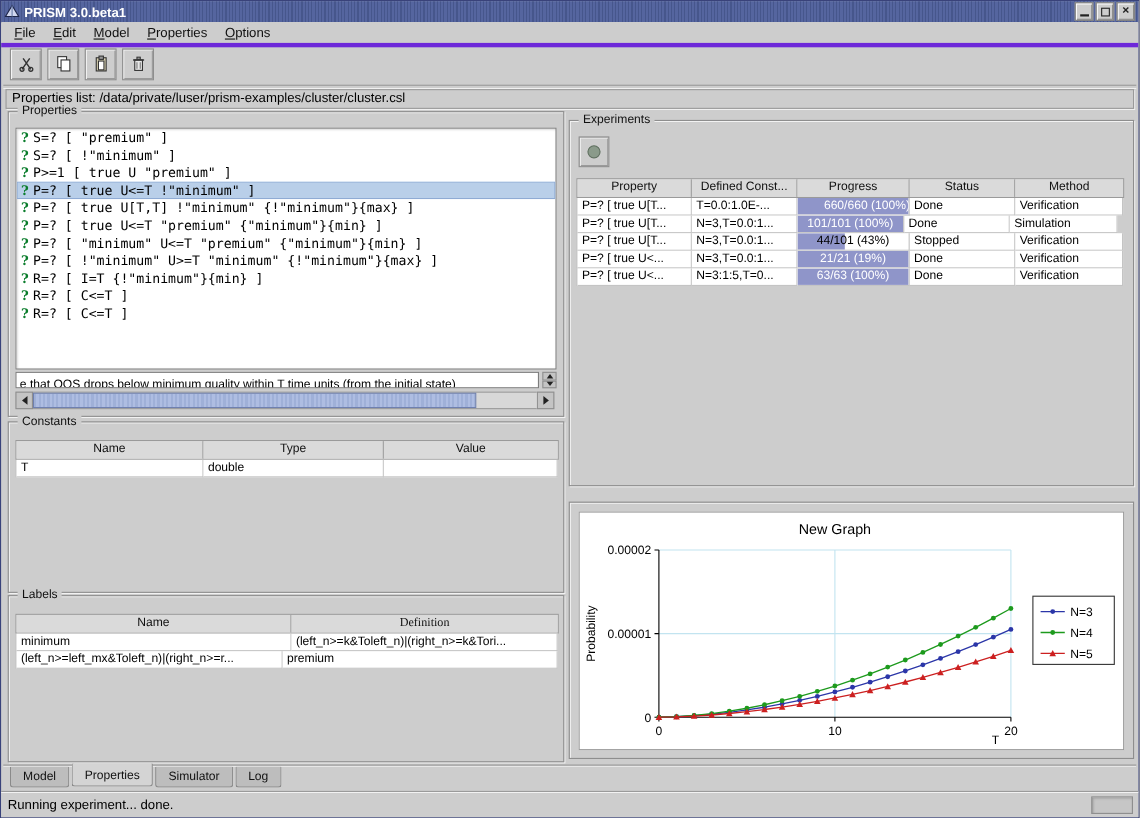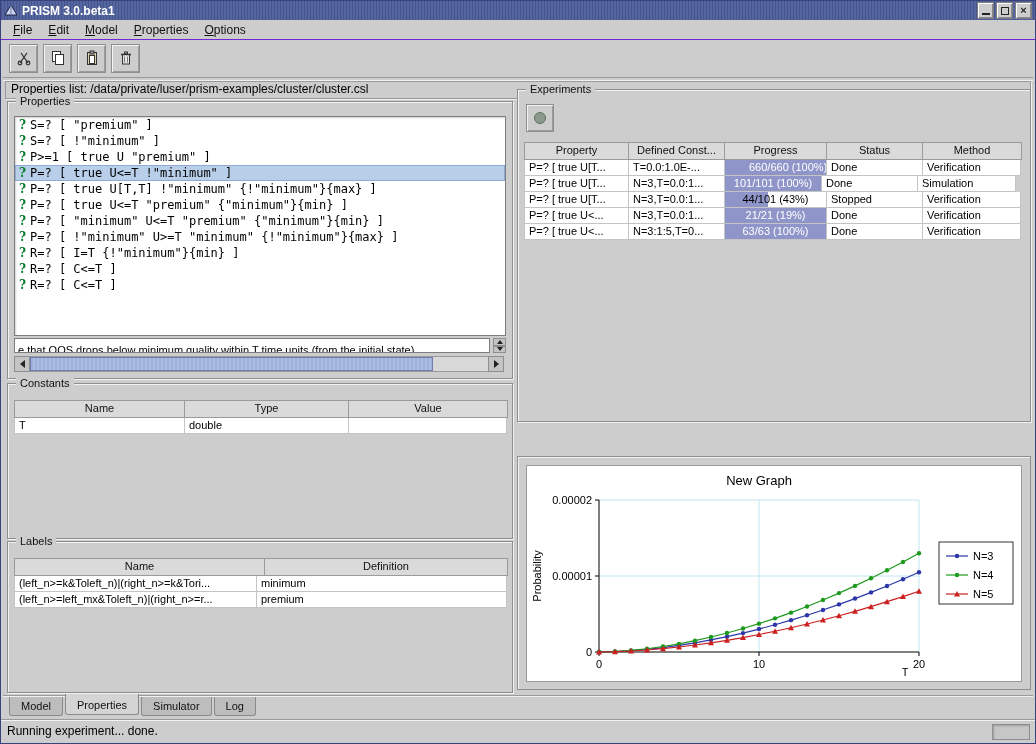--- a/index.html
+++ b/index.html
@@ -12,21 +12,21 @@
   .title-text{font-size:12px;font-weight:bold;margin-left:4px;flex:1;white-space:nowrap;}
   .win-buttons{display:flex;gap:2px;}
   .win-btn{width:15px;height:15px;background:#cdcdcd;border:1px solid #7d7d7d;
     box-shadow:inset 1px 1px 0 #fff,inset -1px -1px 0 #888;display:flex;align-items:center;justify-content:center;cursor:default;}
   .glyph-min{width:8px;height:2px;background:#222;margin-top:7px;}
   .glyph-max{width:8px;height:8px;border:1px solid #222;box-sizing:border-box;}
   .glyph-close{font-size:11px;font-weight:bold;color:#222;line-height:1;}
 
   
   .menubar{position:absolute;left:0;top:19px;right:0;height:19px;background:#cdcdcd;
-    border-bottom:1px solid #6d28d9;display:flex;align-items:center;padding-left:4px;}
+    border-bottom:4px solid #6d28d9;display:flex;align-items:center;padding-left:4px;}
   .menu-item{display:inline-block;font-size:12px;padding:2px 8px;color:#111;cursor:default;}
   .menu-item::first-letter{text-decoration:underline;}
 
   
   .toolbar{position:absolute;left:0;top:38px;right:0;height:38px;display:flex;align-items:center;gap:5px;padding-left:8px;}
   .tb-btn{width:27px;height:27px;background:#cdcdcd;border:1px solid #8e8e8e;
     box-shadow:inset 1px 1px 0 #f4f4f4,inset -1px -1px 0 #9a9a9a;display:flex;align-items:center;justify-content:center;cursor:default;}
   .sep{position:absolute;left:2px;top:76px;right:2px;height:2px;border-top:1px solid #9a9a9a;border-bottom:1px solid #f0f0f0;}
 
   
@@ -34,21 +34,21 @@
     box-shadow:1px 1px 0 #f0f0f0;font-size:12px;line-height:15px;padding-left:5px;background:#cdcdcd;
     white-space:nowrap;overflow:hidden;}
 
   
   .groupbox{position:absolute;border:1px solid #8e8e8e;box-shadow:1px 1px 0 #f2f2f2,inset 1px 1px 0 #f2f2f2;background:#cdcdcd;}
   .gb-title{position:absolute;top:-7px;left:8px;background:#cdcdcd;padding:0 4px;font-size:11px;line-height:12px;color:#111;}
 
   .gb-properties{left:6px;top:100px;width:504px;height:276px;}
   .gb-constants{left:6px;top:382px;width:504px;height:154px;}
   .gb-labels{left:6px;top:540px;width:504px;height:150px;}
-  .gb-experiments{left:516px;top:88px;width:512px;height:331px;}
+  .gb-experiments{left:516px;top:108px;width:512px;height:331px;}
 
   
   .prop-list{position:absolute;left:6px;top:14px;width:490px;height:218px;background:#fff;
     border:1px solid #7d7d7d;box-shadow:inset 1px 1px 2px rgba(0,0,0,.18);overflow:hidden;}
   .prop-row{height:16px;line-height:16px;display:flex;align-items:center;white-space:nowrap;overflow:hidden;cursor:default;}
   .prop-row.sel{background:#b9cfe9;box-shadow:inset 0 0 0 1px #8fabd4;}
   .q-icon{width:15px;text-align:center;color:#0b7d2c;font-weight:bold;font-size:12px;font-family:"DejaVu Serif",serif;}
   .prop-text{font-family:"DejaVu Sans Mono",monospace;font-size:12px;color:#000;}
 
   .comment-field{position:absolute;left:6px;top:236px;width:476px;height:15px;background:#fff;border:1px solid #7d7d7d;
@@ -261,25 +261,25 @@
           <div class="tc td" style="width: 158px;"></div>
         </div>
       </div>
   </div>
 
   <div class="groupbox gb-labels">
     <span class="gb-title">Labels</span>
     <div class="ctable" id="labels-table">
         <div class="t-row t-head">
           <div class="tc th" style="width: 250px;">Name</div>
-          <div class="tc th" style="width: 242px;">Definition</div>
-        </div>
-        <div class="t-row t-data">
+          <div class="tc th" style="width: 242px; font-family: Liberation Serif, serif;">Definition</div>
+        </div>
+        <div class="t-row t-data">
+          <div class="tc td" style="width: 250px;">minimum</div>
           <div class="tc td" style="width: 242px;">(left_n&gt;=k&amp;Toleft_n)|(right_n&gt;=k&amp;Tori...</div>
-          <div class="tc td" style="width: 250px;">minimum</div>
         </div>
         <div class="t-row t-data">
           <div class="tc td" style="width: 242px;">(left_n&gt;=left_mx&amp;Toleft_n)|(right_n&gt;=r...</div>
           <div class="tc td" style="width: 250px;">premium</div>
         </div>
       </div>
   </div>
 
   <div class="groupbox gb-experiments">
     <span class="gb-title">Experiments</span>

